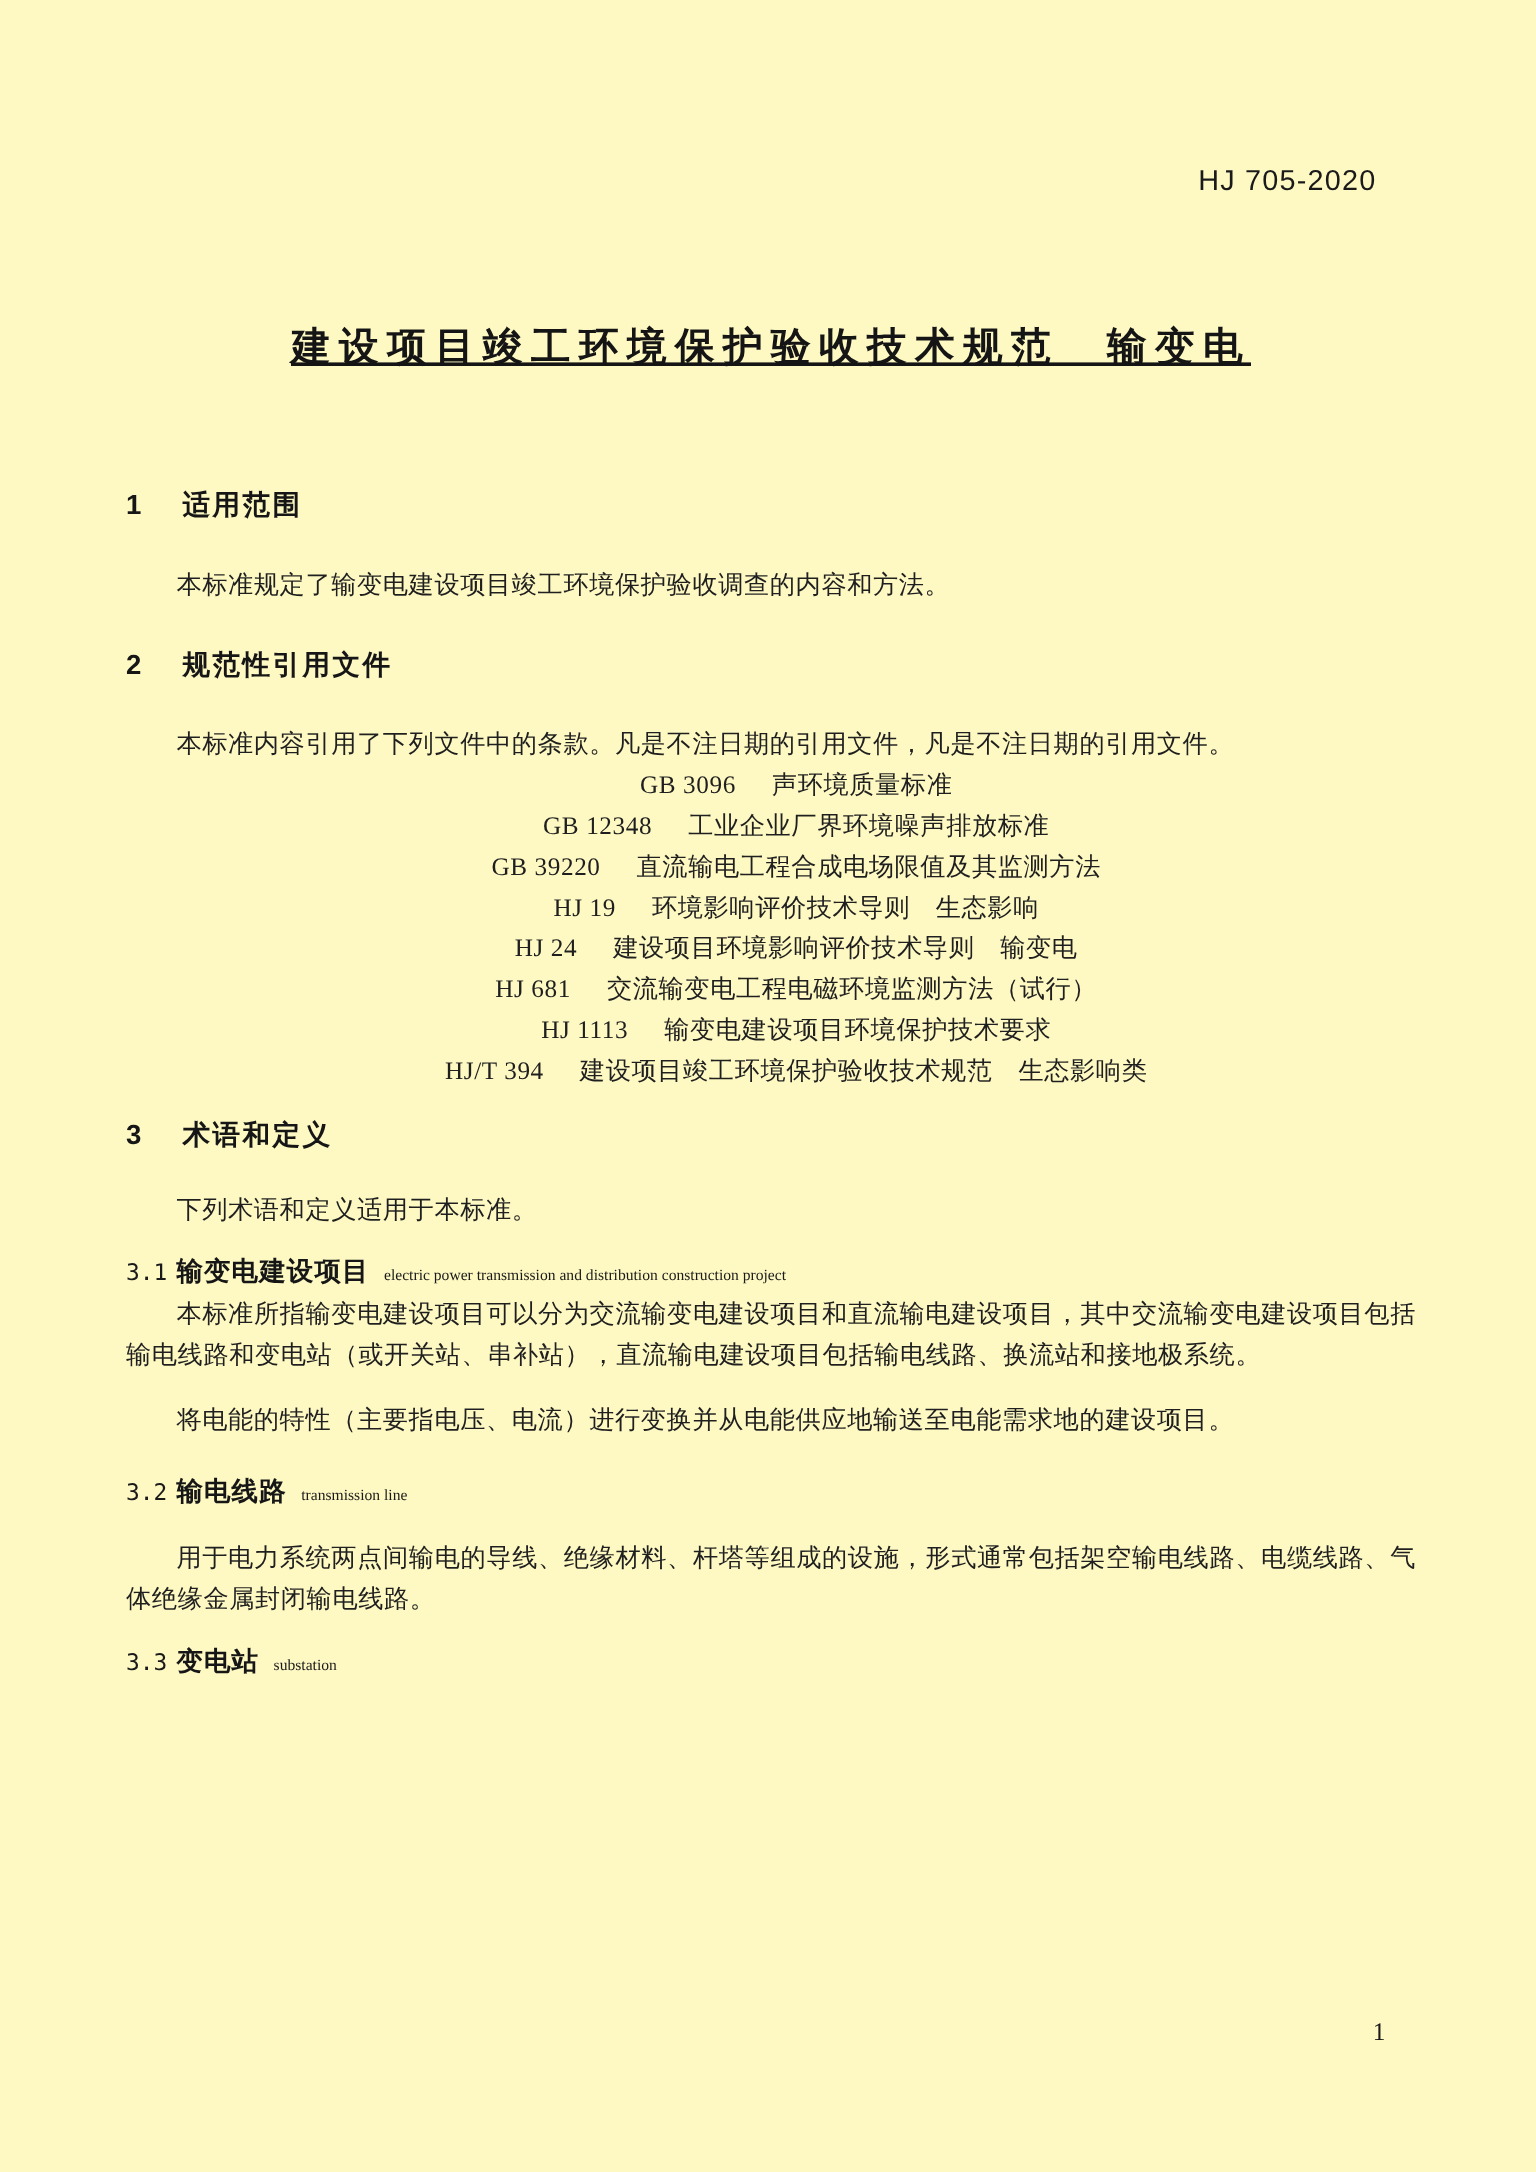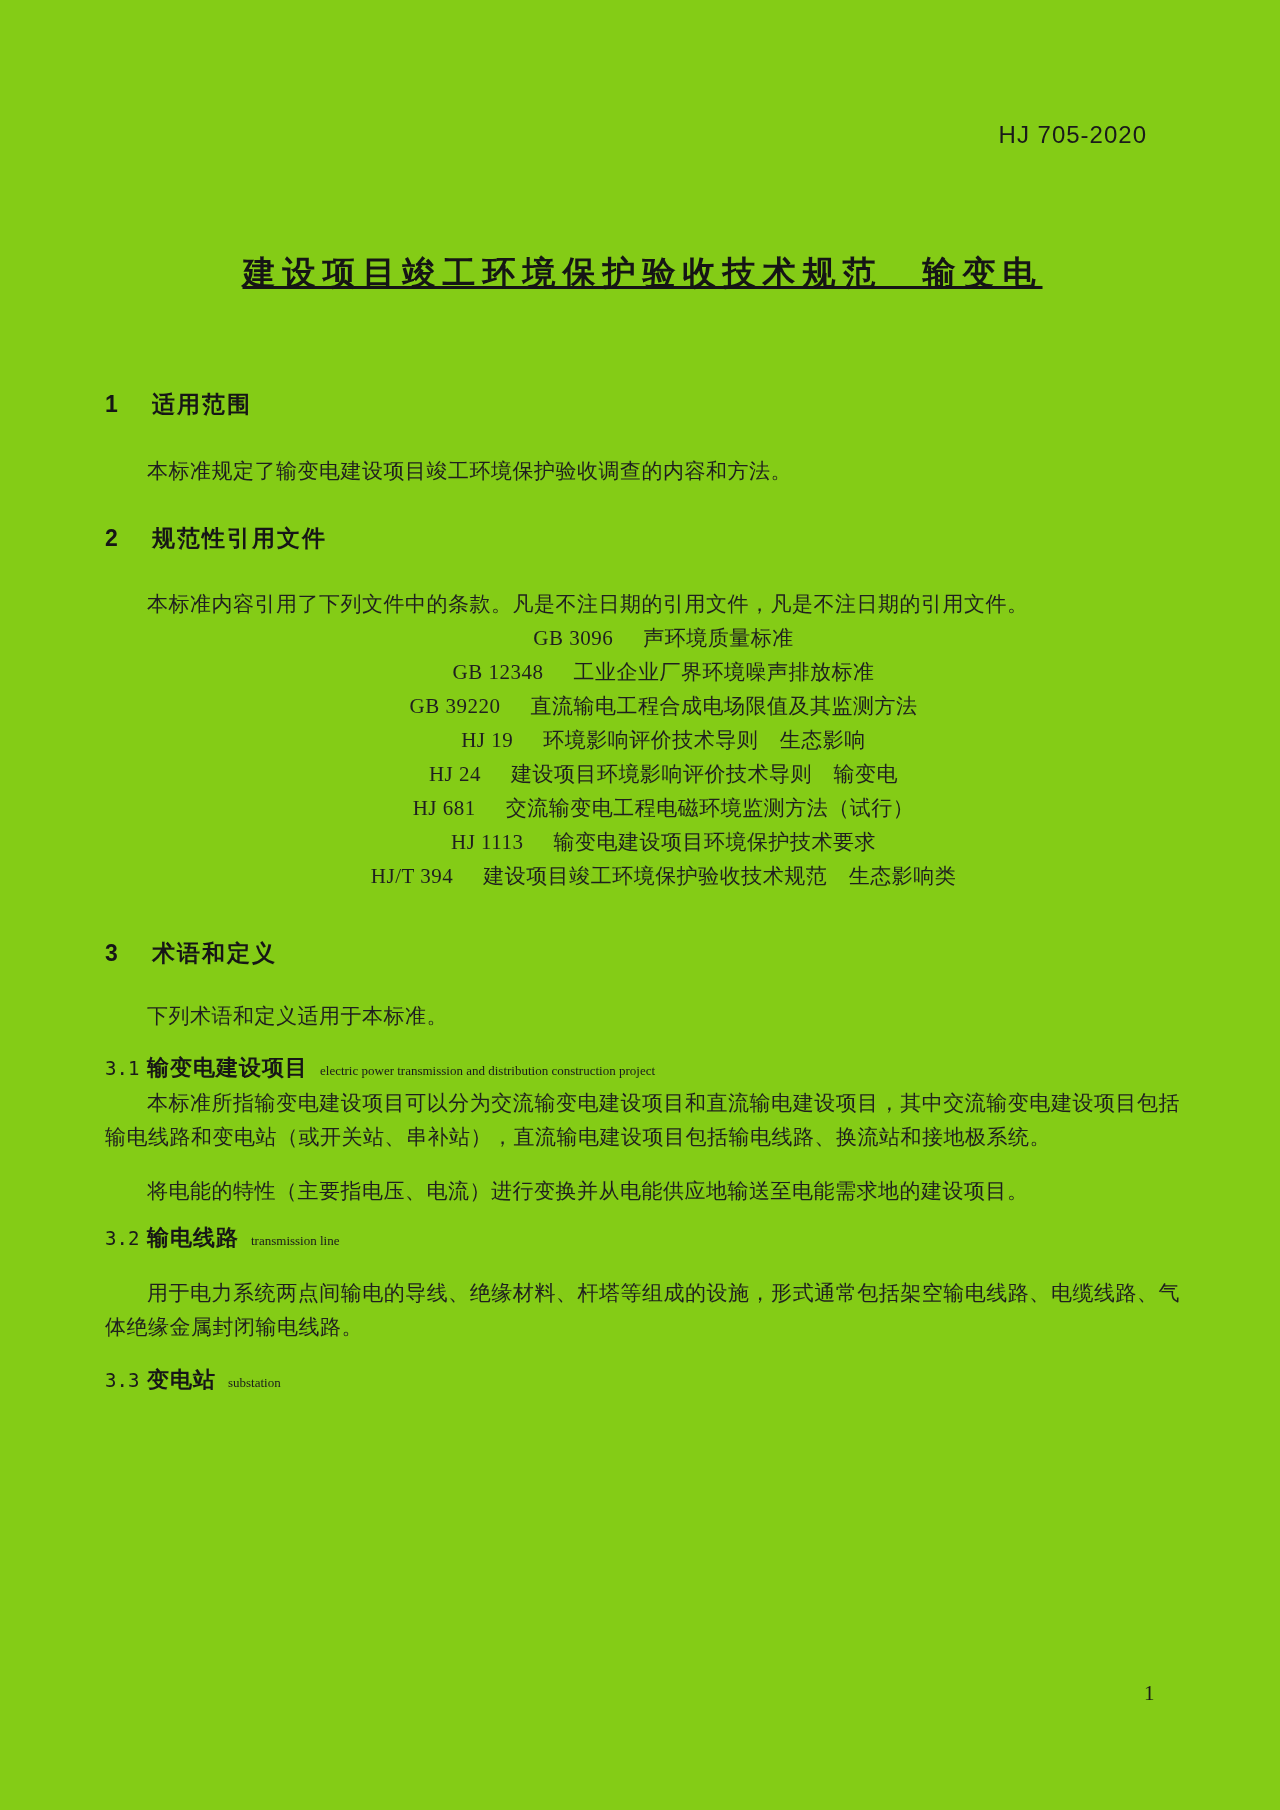--- a/index.html
+++ b/index.html
@@ -2,26 +2,26 @@
 <html><head>
 <meta charset="utf-8">
 <style>
   * { box-sizing: border-box; }
   html, body { margin: 0; padding: 0; background: #ffffff; }
   .page {
     position: relative;
     width: 1280px;
     height: 1810px;
     margin: 0 auto;
-    background: #84cc16;
+    background: #fef9c3;
     color: #1f1f1f;
     font-family: "Liberation Serif", "DejaVu Serif", serif;
     font-size: 21px;
     letter-spacing: 0.5px;
-    padding: 0 100px 0 105px;
+    padding: 16px 100px 0 105px;
     overflow: hidden;
   }
   .doc-header {
     padding-top: 122px;
     text-align: right;
     padding-right: 33px;
     font-family: "Liberation Sans", "DejaVu Sans", sans-serif;
     font-size: 24px;
     line-height: 26px;
     letter-spacing: 1px;
@@ -42,21 +42,21 @@
     font-family: "Liberation Sans", "DejaVu Sans", sans-serif;
     font-weight: bold;
     font-size: 23px;
     line-height: 30px;
     letter-spacing: 2px;
     color: #161616;
   }
   .sec-num { display: inline-block; width: 47px; letter-spacing: 0; }
   .h-sec1 { margin-top: 95px; }
   .h-sec2 { margin-top: 35px; }
-  .h-sec3 { margin-top: 45px; }
+  .h-sec3 { margin-top: 21px; }
   .body-para {
     margin: 0;
     text-indent: 42px;
     line-height: 34px;
     text-align: justify;
   }
   .mt-first { margin-top: 35px; }
   .mt-intro2 { margin-top: 34px; }
   .mt-intro3 { margin-top: 31px; }
   .refs { margin: 0; }
@@ -89,21 +89,21 @@
   }
   .term-en {
     margin-left: 12px;
     font-family: Liberation Serif, serif;
     font-size: 13px;
     letter-spacing: 0;
     color: #1a1a1a;
   }
   .mt-term-para { margin-top: 20px; }
   .h-term1 { margin-top: 20px; }
-  .h-term2 { margin-top: 15px; }
+  .h-term2 { margin-top: 28px; }
   .h-term3 { margin-top: 21px; }
   .page-number {
     position: absolute;
     top: 1680px;
     right: 125px;
     font-size: 21px;
     line-height: 26px;
     color: #1a1a1a;
   }
 </style>

